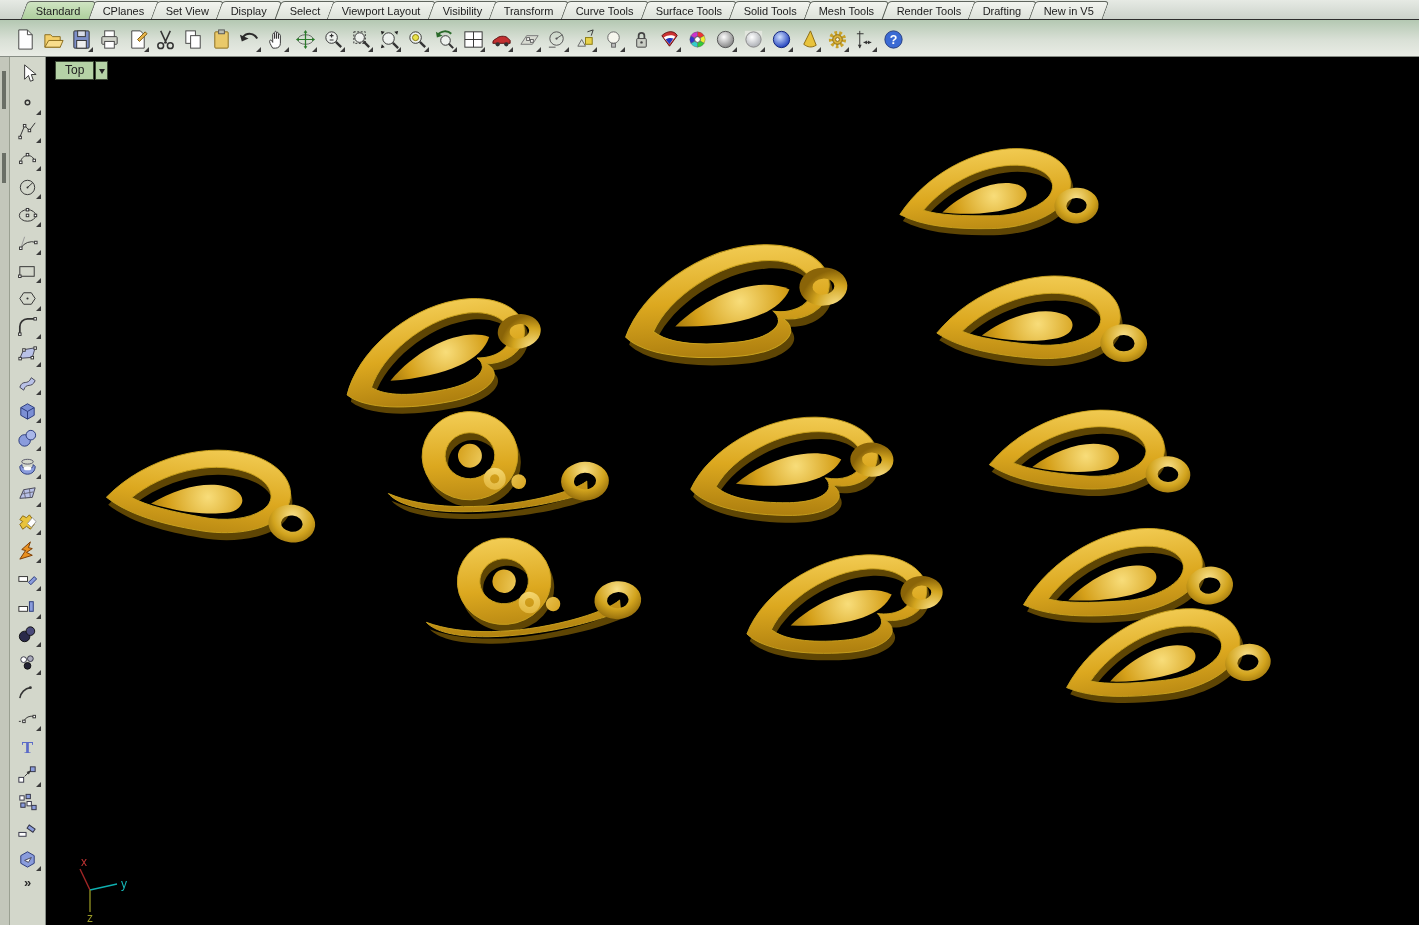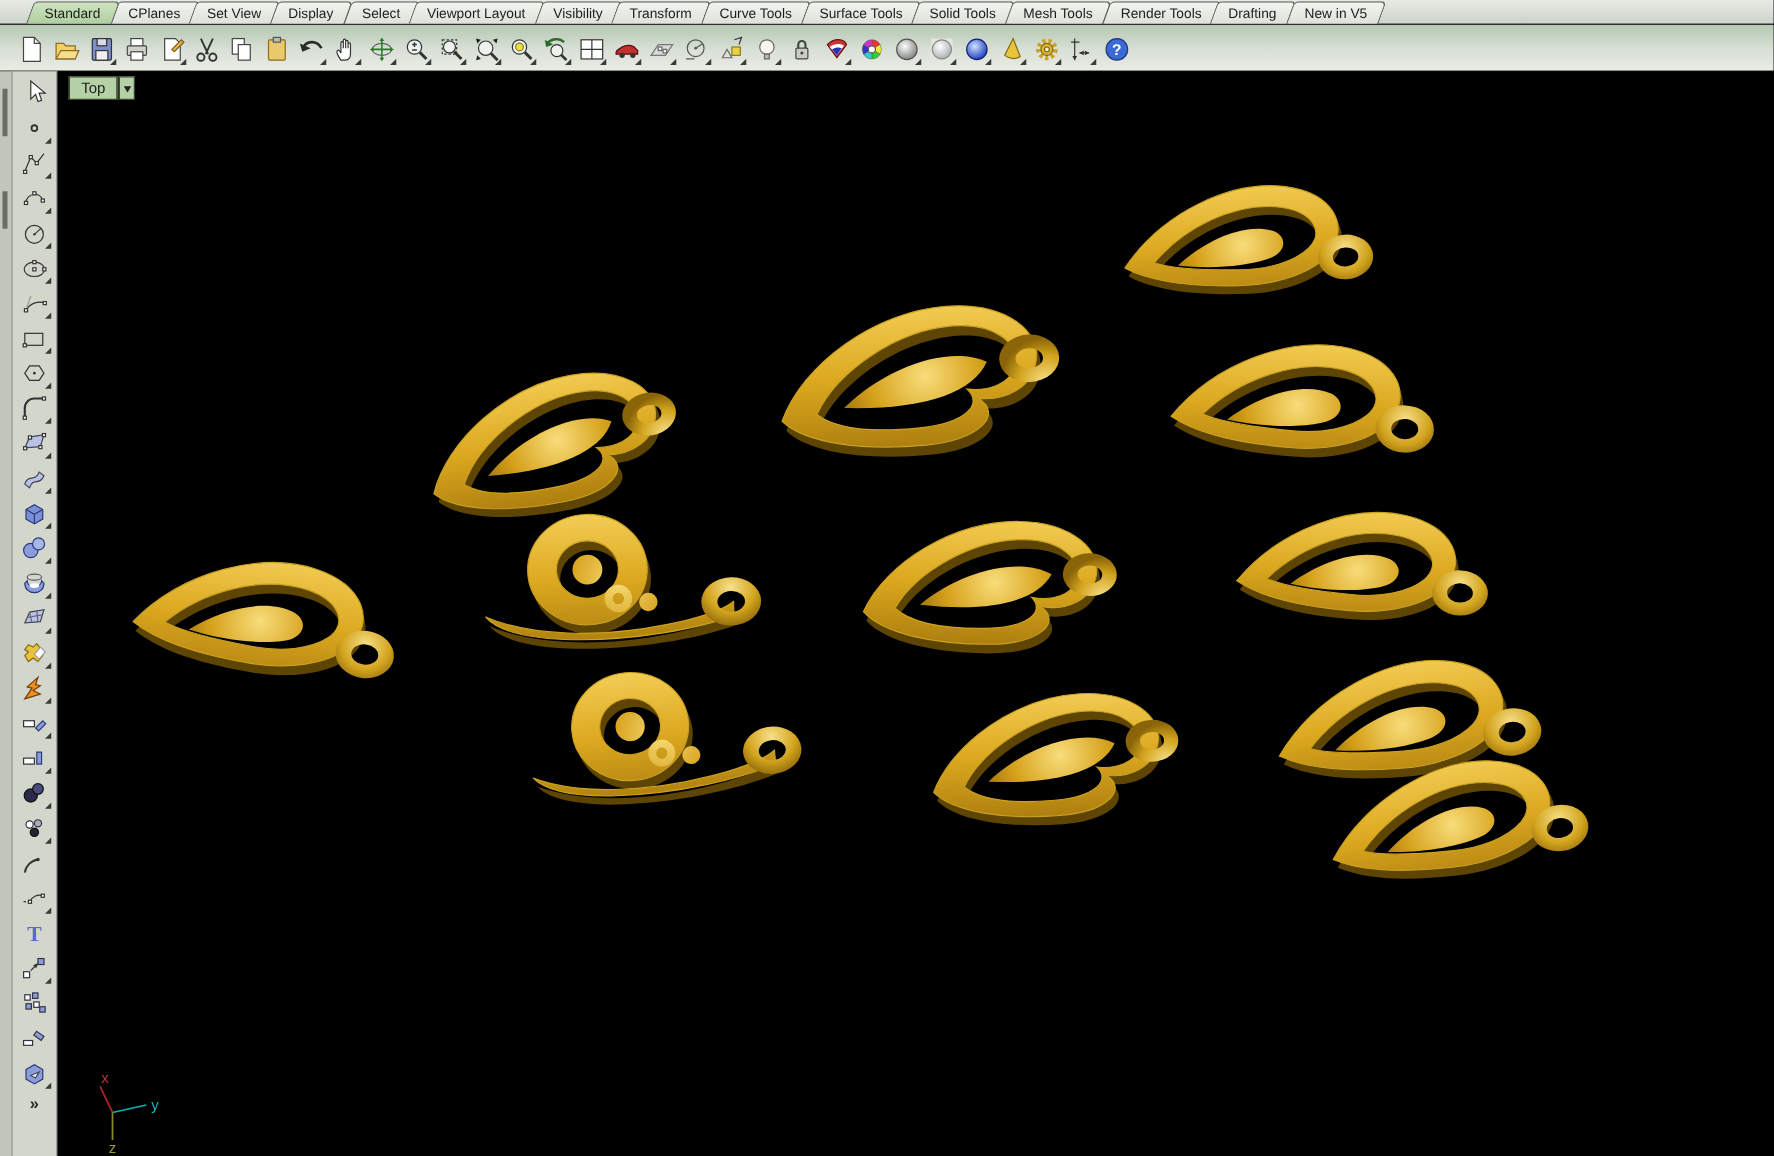--- a/index.html
+++ b/index.html
@@ -29,21 +29,21 @@
   .leftedge-grip{position:absolute;left:2px;width:4px;height:38px;background:#6a6f66;}
   .leftbar{position:absolute;left:10px;top:57px;bottom:0;width:36px;background:#d3d7cb;border-right:1px solid #878d85;
            display:flex;flex-direction:column;align-items:center;padding-top:4px;gap:2px;box-sizing:border-box;}
   .lbtn{position:relative;width:27px;height:26px;display:flex;align-items:center;justify-content:center;flex:0 0 auto;}
   .lbtn svg{width:23px;height:23px;}
   .lbtn[data-fly="true"]::after{content:"";position:absolute;right:0;bottom:0;
       border-left:5px solid transparent;border-bottom:5px solid #3a3a3a;}
   .morebtn{margin-top:2px;font-size:13px;font-weight:bold;color:#2a2a2a;cursor:default;}
 
   
-  .viewport{position:absolute;left:46px;top:57px;right:0;bottom:0;background:#000;}
+  .viewport{position:absolute;left:46px;top:57px;right:0;bottom:0;background:#000;border-radius:26px;}
   .vplabel{position:absolute;left:9px;top:4px;display:flex;z-index:5;}
   .vplabel .txt{background:#b5d2a6;border:1px solid #3c4836;padding:0 9px;font-size:12px;height:17px;line-height:17px;color:#222;}
   .vplabel .dd{width:13px;height:19px;background:#b5d2a6;border:1px solid #3c4836;margin-left:1px;position:relative;box-sizing:border-box;}
   .vplabel .dd::after{content:"";position:absolute;left:3px;top:7px;border-left:3.5px solid transparent;
       border-right:3.5px solid transparent;border-top:5px solid #222;}
 
   .scene{position:absolute;left:0;top:0;width:1419px;height:925px;pointer-events:none;}
   .scene .obj{pointer-events:auto;}
   .hiddendefs{position:absolute;width:0;height:0;overflow:hidden;}
 

